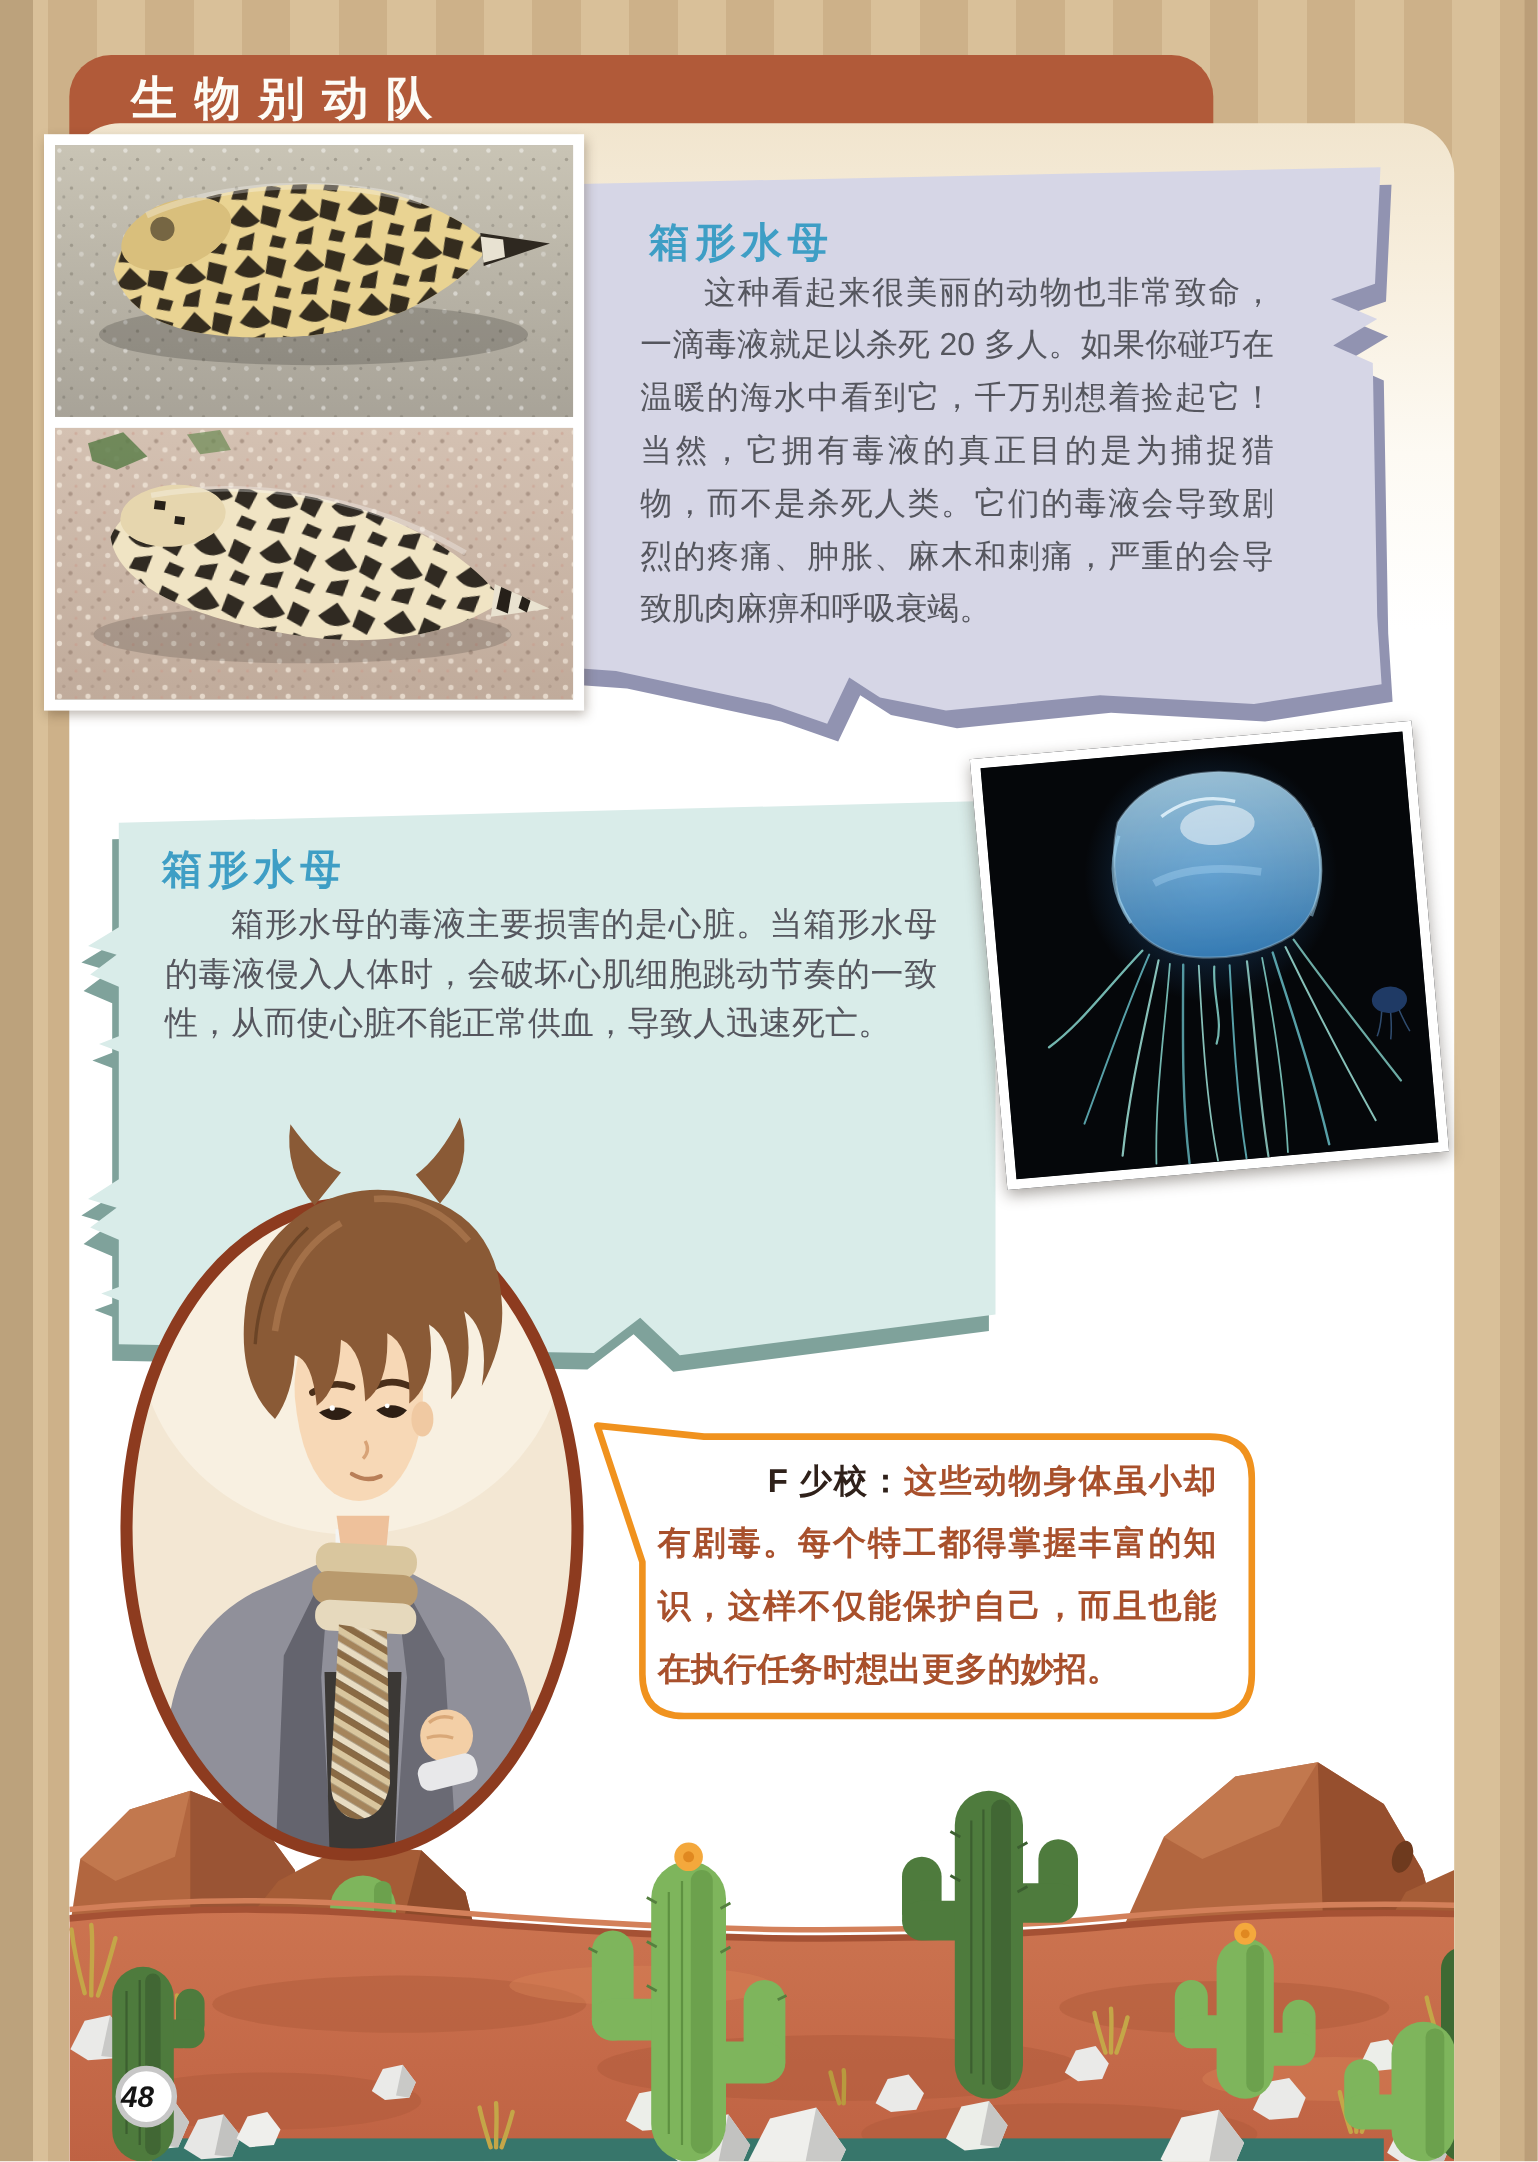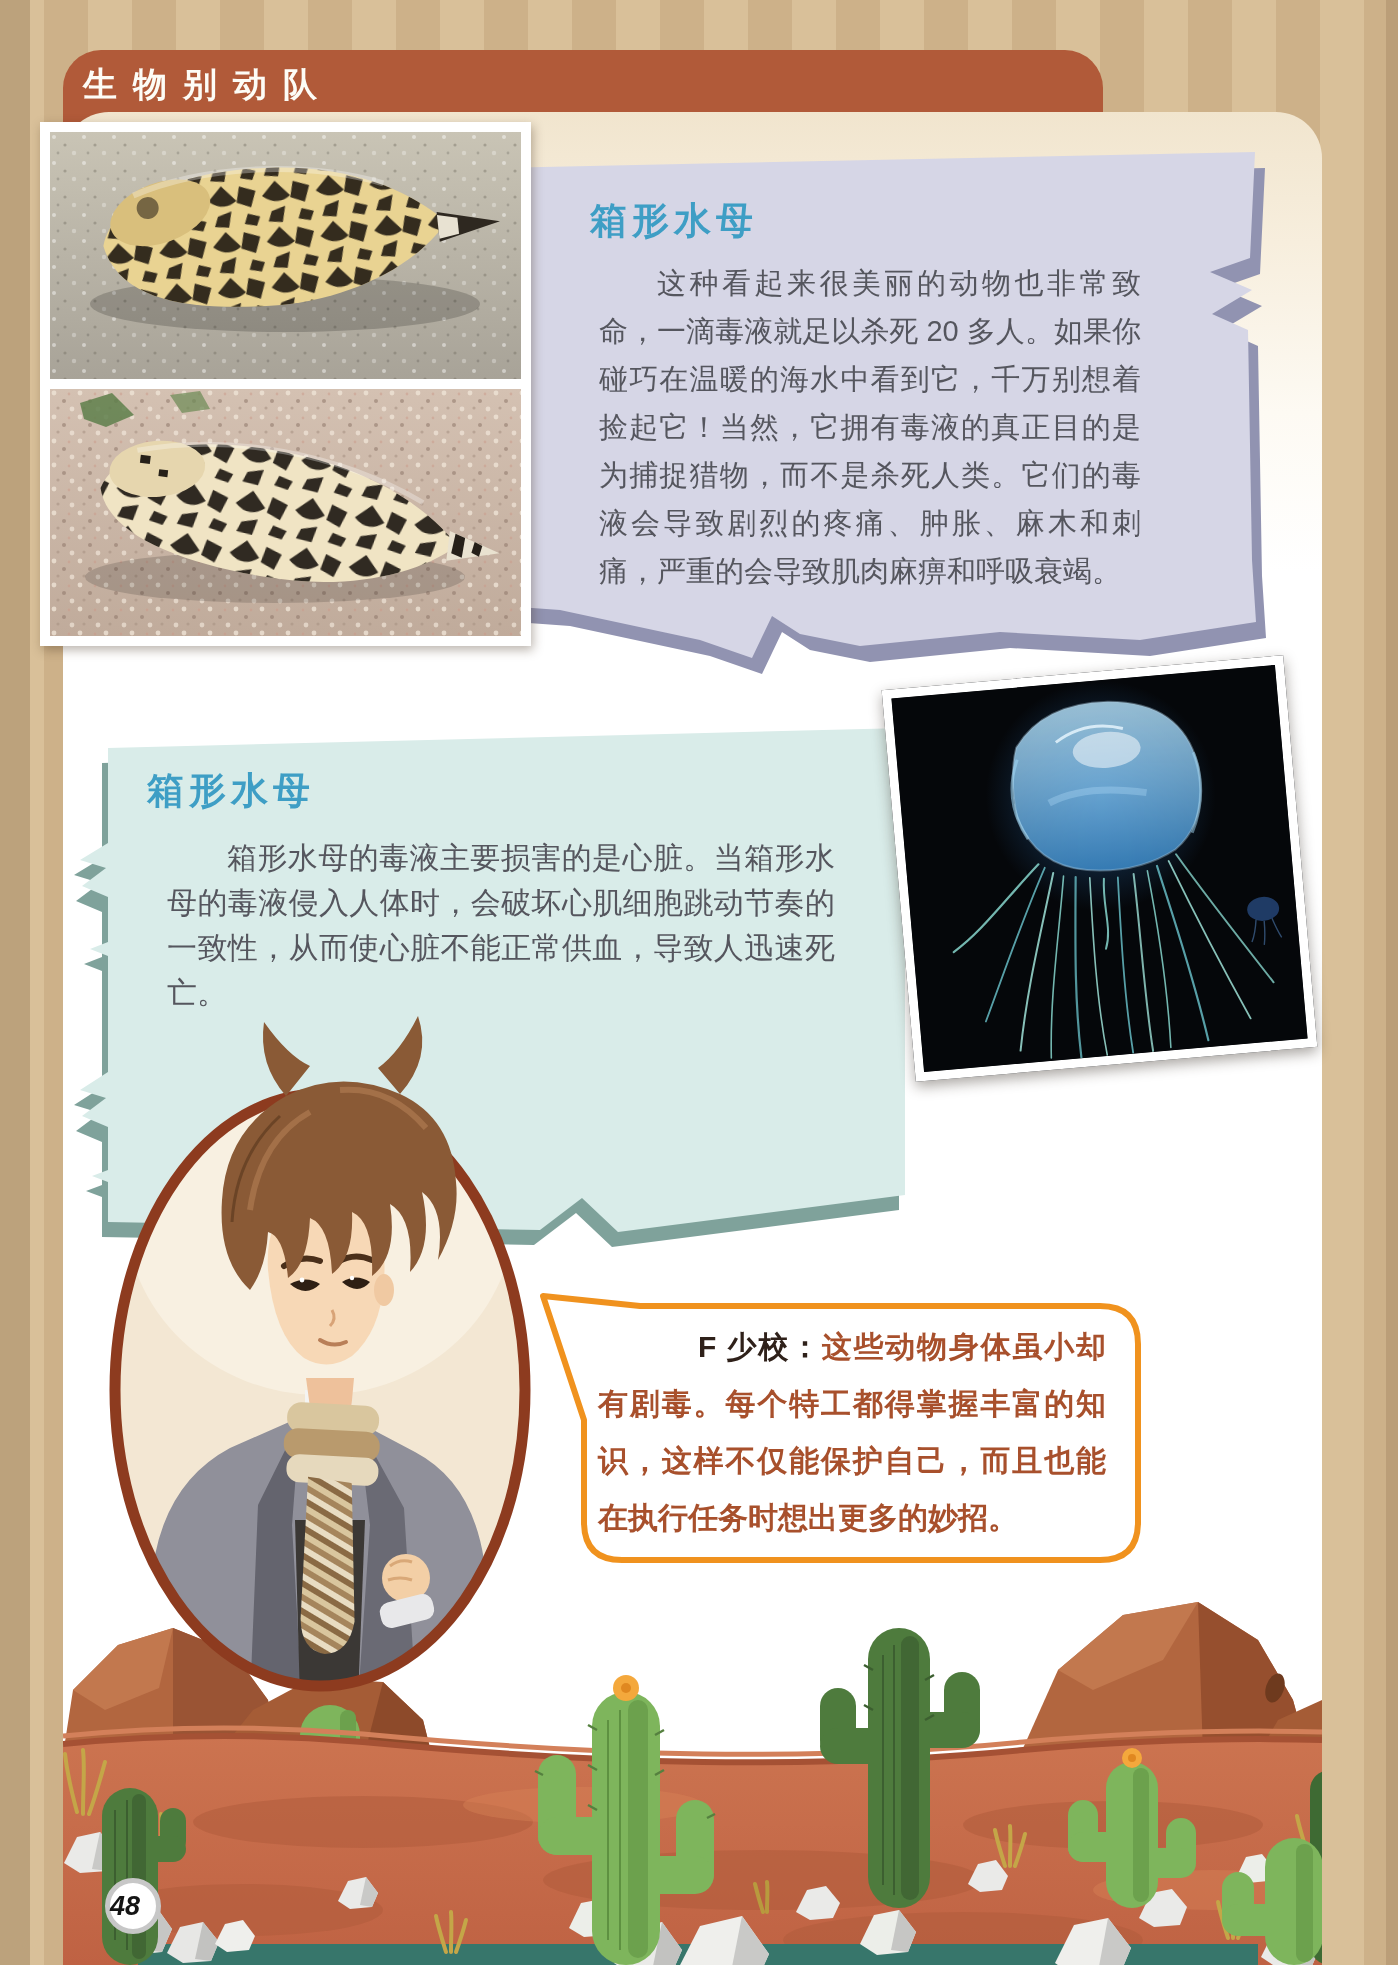--- a/index.html
+++ b/index.html
@@ -2,38 +2,38 @@
 <html><head>
 <meta charset="utf-8">
 <style>
   html,body{margin:0;padding:0}
   .page{position:relative;width:1398px;height:1965px;overflow:hidden;
     font-family:"Liberation Sans","DejaVu Sans",sans-serif;
     background:repeating-linear-gradient(90deg,#d9c099 0 44px,#cdb189 44px 88px)}
   .edge-left{position:absolute;left:0;top:0;width:30px;height:100%;background:rgba(122,92,58,.30);z-index:1}
   .edge-right{position:absolute;right:0;top:0;width:12px;height:100%;background:rgba(122,92,58,.22);z-index:1}
   .tab{position:absolute;left:63px;top:50px;width:1040px;height:100px;background:#b15a39;
-    border-radius:38px 38px 0 0;z-index:2;color:#fdfcf6;font-size:34px;font-weight:bold;
-    letter-spacing:16px;padding:12px 0 0 20px;box-sizing:border-box}
+    border-radius:38px 38px 0 0;z-index:2;color:#fdfcf6;font-size:42px;font-weight:bold;
+    letter-spacing:16px;padding:12px 0 0 56px;box-sizing:border-box}
   .card{position:absolute;left:63px;top:112px;width:1259px;height:1853px;border-radius:46px 46px 0 0;
     background:linear-gradient(180deg,#f1e5ce 0,#f7eedd 130px,#fdfaf3 300px,#ffffff 460px);z-index:2}
   .panel-svg{position:absolute;z-index:3}
   .cone-panel-svg{left:200px;top:130px;width:1090px;height:560px}
   .jelly-panel-svg{left:70px;top:720px;width:850px;height:530px}
   .photo-frame{position:absolute;left:40px;top:122px;width:491px;height:524px;background:#fff;
     box-shadow:2px 4px 10px rgba(60,40,20,.35);z-index:4;padding:10px;box-sizing:border-box;
     display:flex;flex-direction:column;gap:10px}
   .photo{flex:1;overflow:hidden;position:relative;background:#b8b2a4}
   .section-title{position:absolute;z-index:5;color:#3e9ec5;font-weight:bold;font-size:37px;letter-spacing:5px;margin:0}
   .cone-title{left:590px;top:196px}
   .jelly-title{left:147px;top:766px}
   .body-block{position:absolute;z-index:5;color:#55565e}
   .cone-body{left:582px;top:242px;width:576px;font-size:29px;line-height:48px}
   .jelly-body{left:150px;top:818px;width:702px;font-size:30px;line-height:45px}
-  p.para{margin:17px;text-indent:2em;text-align:justify}
+  p.para{margin:0;text-indent:2em;text-align:justify}
   .jelly-photo{position:absolute;left:898px;top:672px;width:385px;height:375px;background:#05070a;
     border:9px solid #ffffff;box-shadow:0 5px 14px rgba(40,30,20,.4);transform:rotate(-5deg);z-index:5}
   .portrait{position:absolute;left:100px;top:960px;width:440px;height:740px;z-index:6}
   .bubble-svg{position:absolute;left:520px;top:1270px;width:640px;height:310px;z-index:7}
   .bubble-text{position:absolute;left:598px;top:1318px;width:508px;z-index:8;margin:0;
     font-size:30px;line-height:57px;font-weight:bold;color:#a8502c;text-align:justify;text-indent:100px}
   .speaker{color:#2f211a}
   .desert{position:absolute;left:63px;top:1560px;width:1259px;height:405px;z-index:4;overflow:hidden}
   .badge{position:absolute;left:105px;top:1878px;width:56px;height:56px;border-radius:50%;background:#ffffff;
     border:5px solid #c7c7c7;z-index:8;display:flex;align-items:center;justify-content:flex-start;

